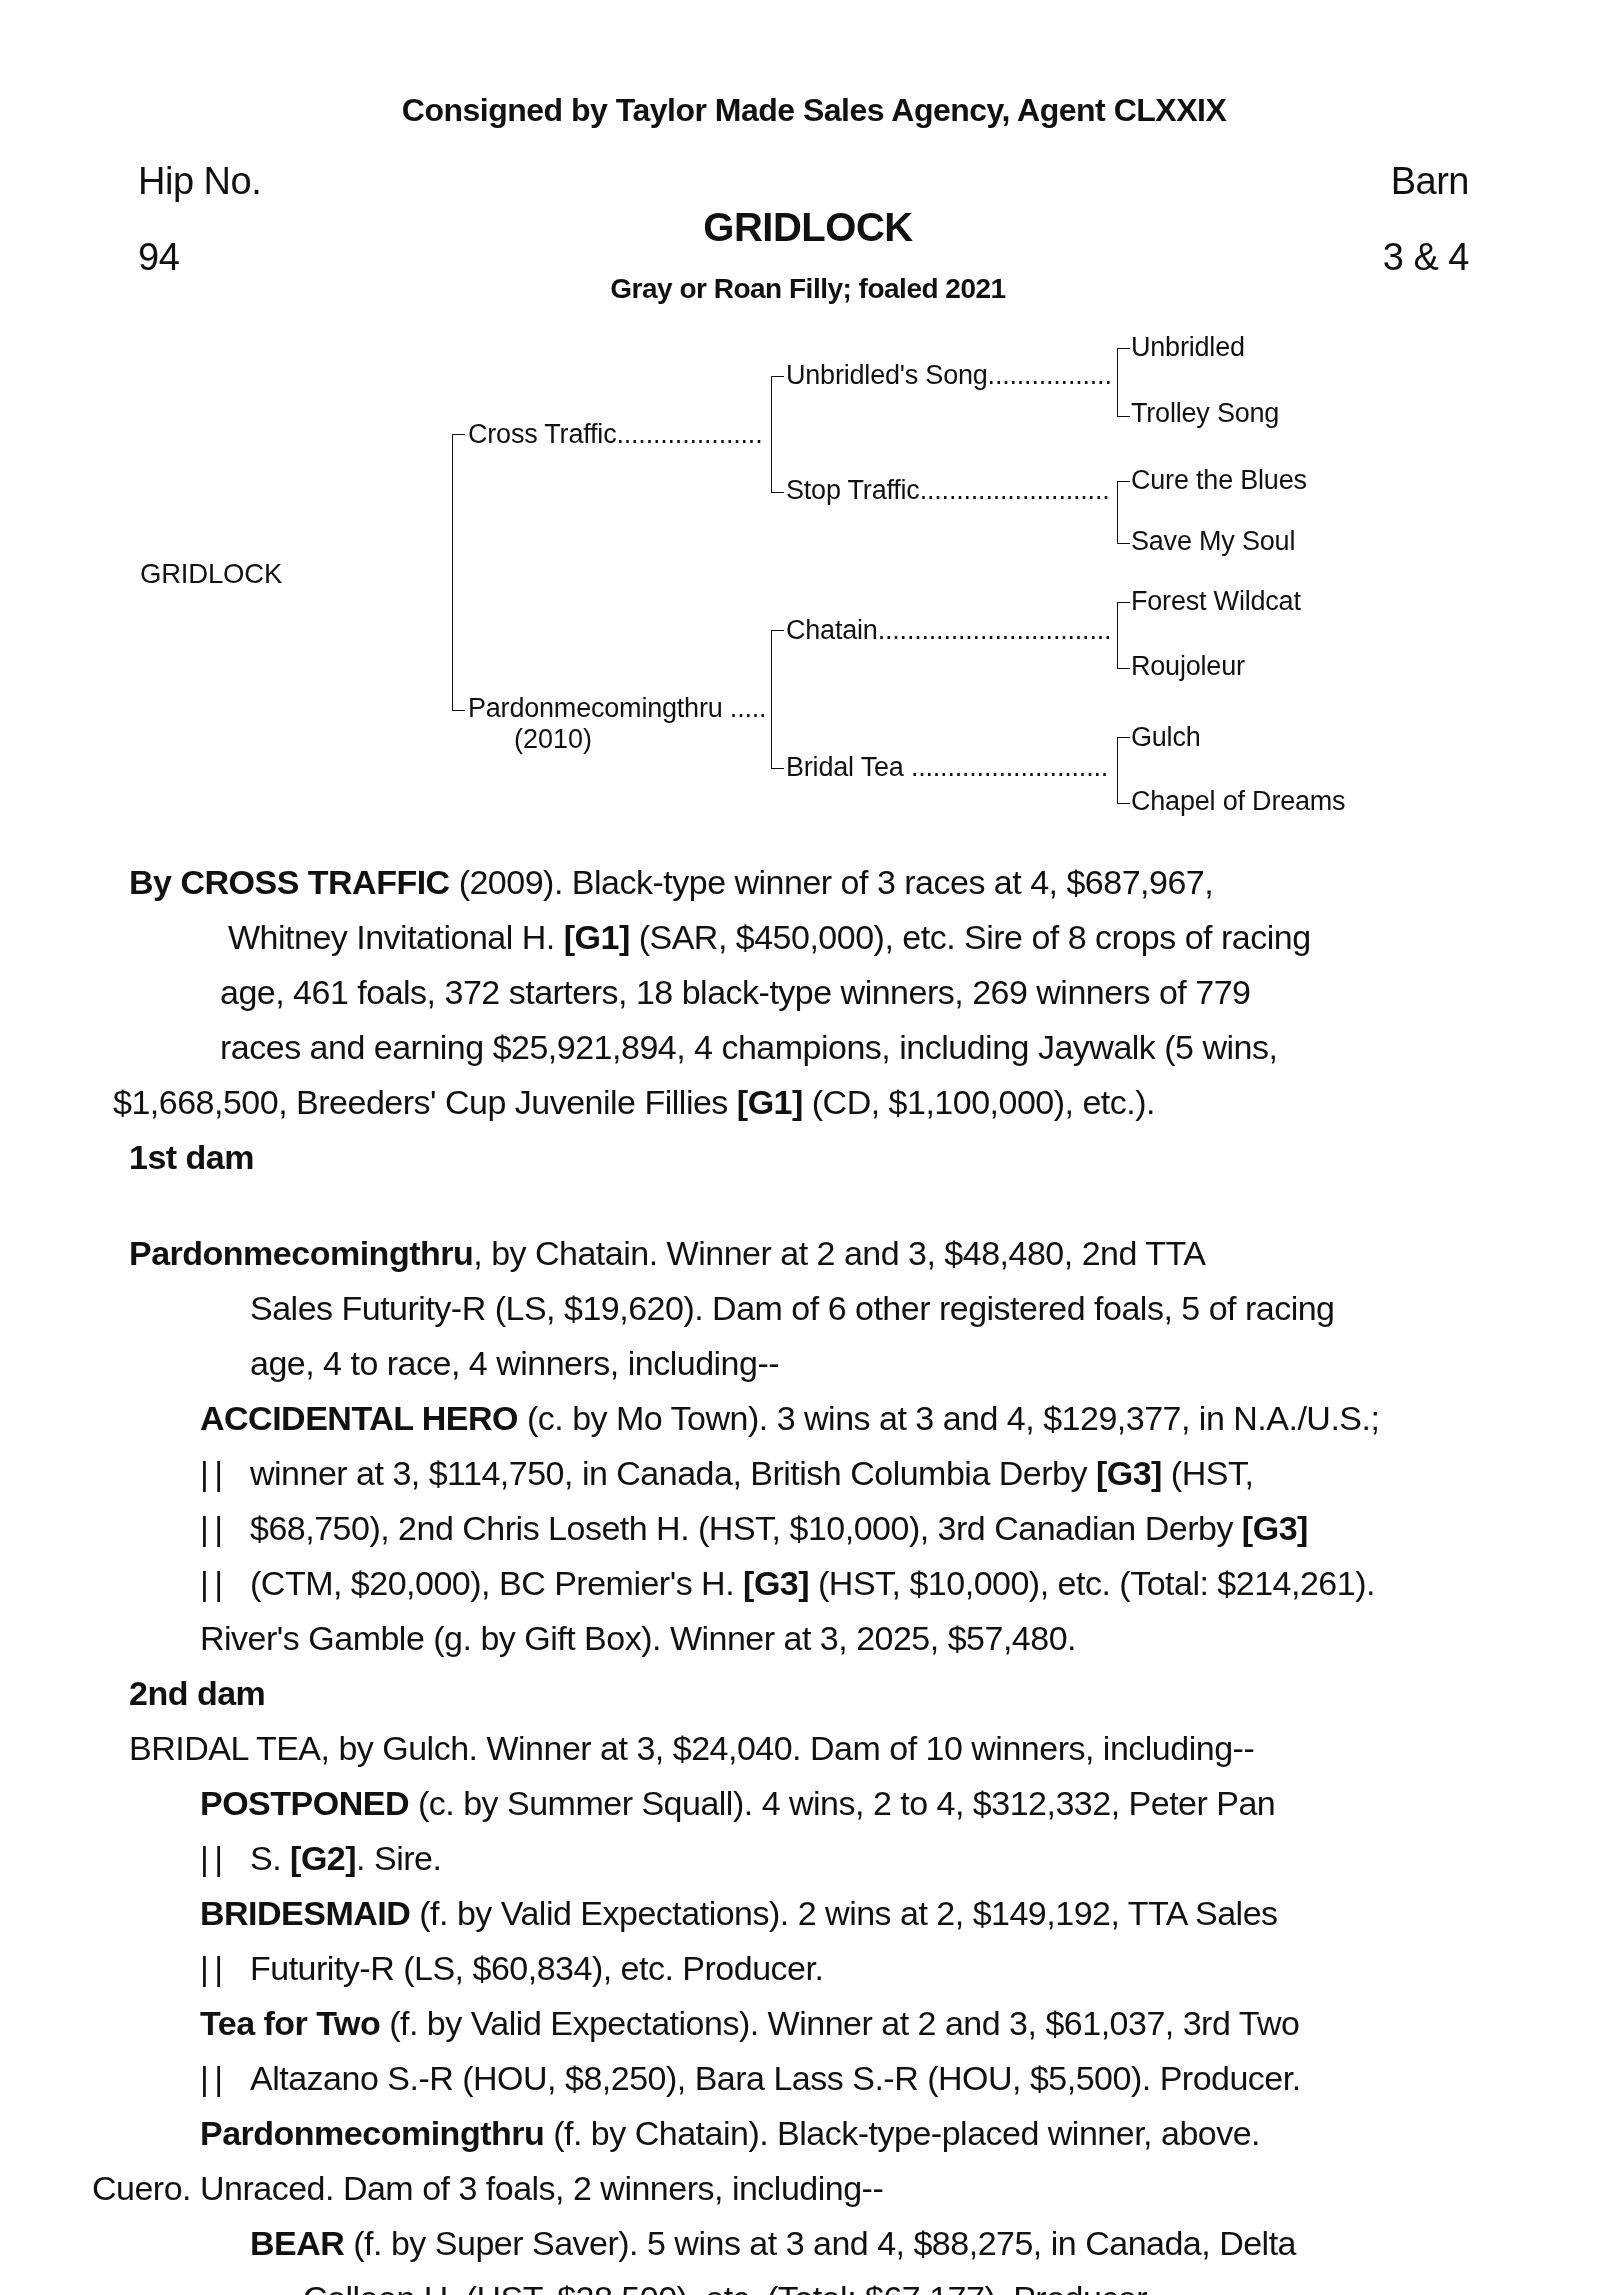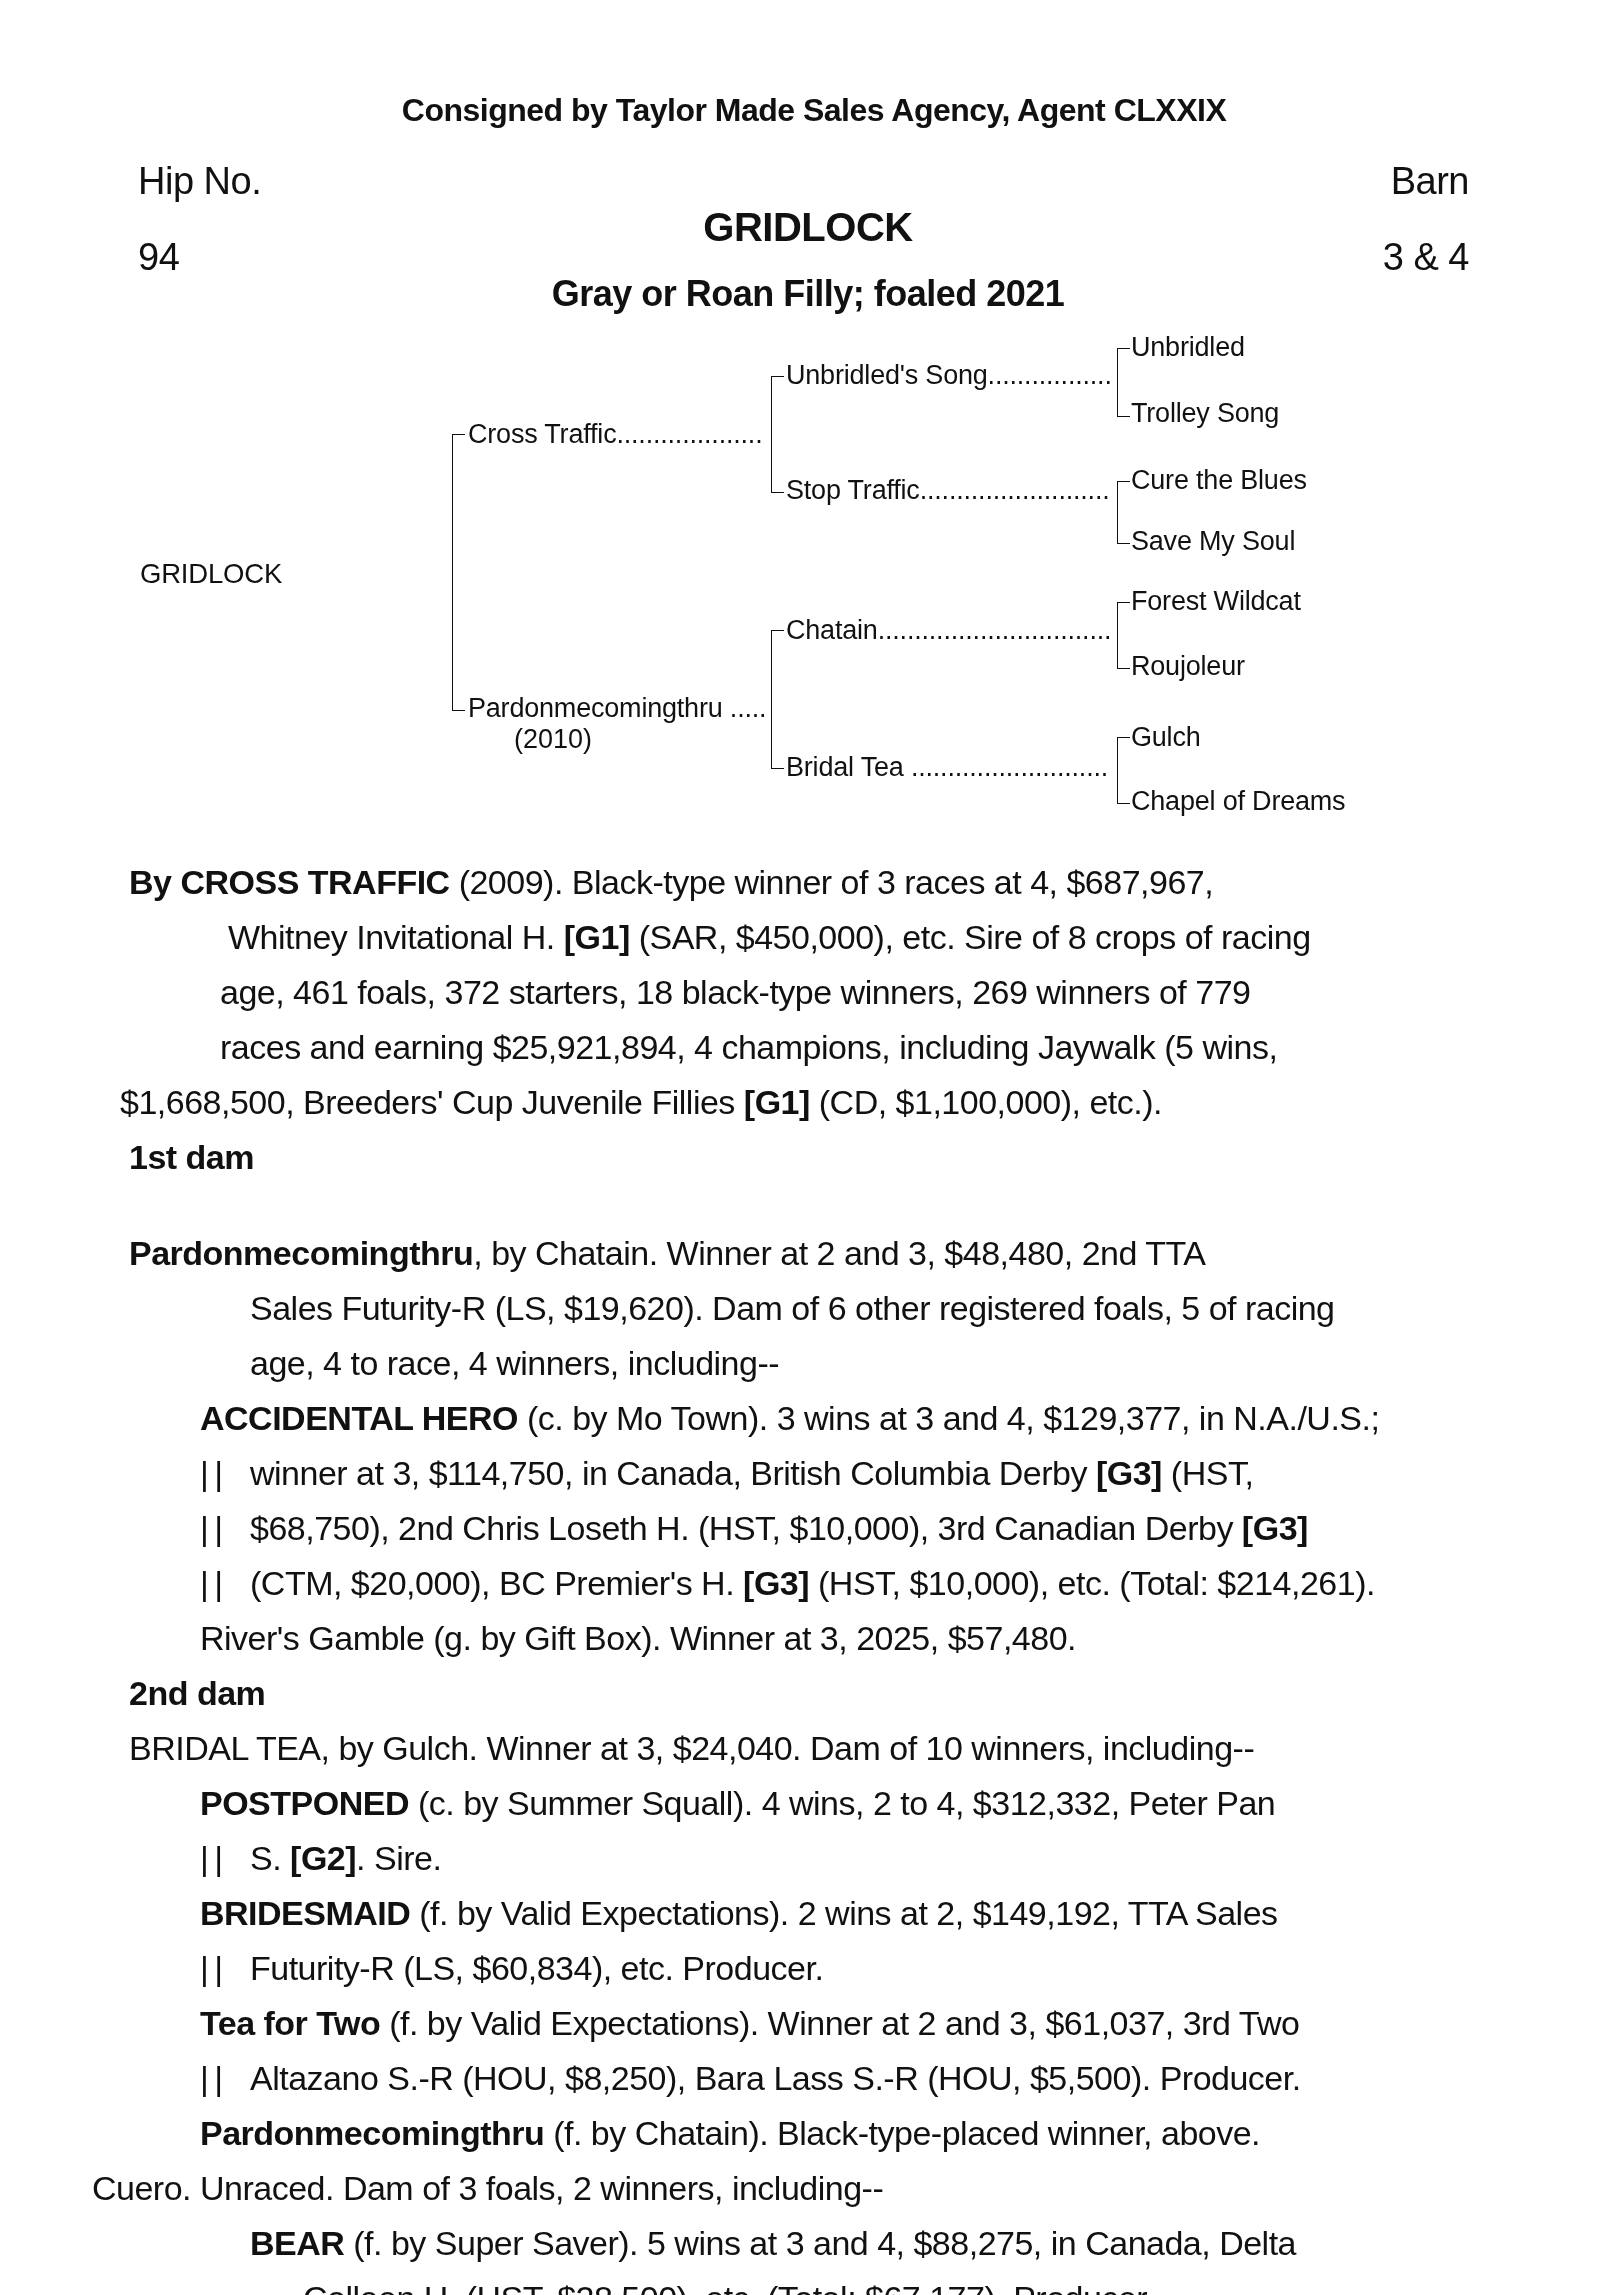--- a/index.html
+++ b/index.html
@@ -5,21 +5,21 @@
   html,body{margin:0;padding:0;background:#e8e8e8;}
   #page{position:relative;width:1616px;height:3227px;background:#ffffff;overflow:hidden;
         font-family:"Liberation Sans","DejaVu Sans",sans-serif;color:#111;}
   .abs{position:absolute;}
   .ctr{left:0;right:0;text-align:center;}
   .b{font-weight:bold;}
   
   .consignor{top:92px;font-size:32px;font-weight:bold;letter-spacing:-0.5px;padding-left:12px;}
   .hipbarn{font-size:38px;font-weight:normal;letter-spacing:-0.5px;white-space:nowrap;}
   .horse-title{top:205px;font-size:40px;font-weight:bold;letter-spacing:-0.5px;}
-  .descr{top:273px;font-size:36px;font-weight:bold;letter-spacing:-0.5px;}
+  .descr{top:273px;font-size:28px;font-weight:bold;letter-spacing:-0.5px;}
   
   .ped-name{position:absolute;font-size:27px;line-height:31px;white-space:nowrap;
             overflow:hidden;letter-spacing:-0.2px;}
   .ped-year{position:absolute;font-size:27px;line-height:31px;white-space:nowrap;}
   .subject{font-size:27.5px;}
   .bracket{position:absolute;width:12px;border:1.8px solid #111;border-right:none;}
   
   #bodytext{position:absolute;left:0;top:855px;width:1616px;}
   .bline{white-space:nowrap;line-height:55px;font-size:34px;letter-spacing:-0.5px;}
   .pipe{display:inline-block;width:50px;letter-spacing:5.5px;font-weight:normal;}
@@ -67,21 +67,21 @@
     <div class="ped-name" style="left:1131px;top:651px;width:367px;">Roujoleur</div>
     <div class="ped-name" style="left:1131px;top:722px;width:367px;">Gulch</div>
     <div class="ped-name" style="left:1131px;top:786px;width:367px;">Chapel of Dreams</div>
   </div>
 
   <div id="bodytext">
       <div class="bline" style="padding-left: 129px;"><span class="b">By CROSS TRAFFIC</span><span> (2009). Black-type winner of 3 races at 4, $687,967,</span></div>
       <div class="bline" style="padding-left: 220px; margin-left: 8px;"><span>Whitney Invitational H. </span><span class="b">[G1]</span><span> (SAR, $450,000), etc. Sire of 8 crops of racing</span></div>
       <div class="bline" style="padding-left: 220px;"><span>age, 461 foals, 372 starters, 18 black-type winners, 269 winners of 779</span></div>
       <div class="bline" style="padding-left: 220px;"><span>races and earning $25,921,894, 4 champions, including Jaywalk (5 wins,</span></div>
-      <div class="bline" style="padding-left: 120px;"><span>$1,668,500, Breeders' Cup Juvenile Fillies </span><span class="b">[G1]</span><span> (CD, $1,100,000), etc.).</span></div>
+      <div class="bline" style="padding-left: 88px; margin-left: 25px;"><span>$1,668,500, Breeders' Cup Juvenile Fillies </span><span class="b">[G1]</span><span> (CD, $1,100,000), etc.).</span></div>
       <div class="bline" style="padding-left: 129px;"><span class="b">1st dam</span></div>
       <div class="bline" style="padding-left: 129px; margin-top: 41px;"><span class="b">Pardonmecomingthru</span><span>, by Chatain. Winner at 2 and 3, $48,480, 2nd TTA</span></div>
       <div class="bline" style="padding-left: 250px;"><span>Sales Futurity-R (LS, $19,620). Dam of 6 other registered foals, 5 of racing</span></div>
       <div class="bline" style="padding-left: 250px;"><span>age, 4 to race, 4 winners, including--</span></div>
       <div class="bline" style="padding-left: 200px;"><span class="b">ACCIDENTAL HERO</span><span> (c. by Mo Town). 3 wins at 3 and 4, $129,377, in N.A./U.S.;</span></div>
       <div class="bline" style="padding-left: 200px;"><span class="pipe">||</span><span>winner at 3, $114,750, in Canada, British Columbia Derby </span><span class="b">[G3]</span><span> (HST,</span></div>
       <div class="bline" style="padding-left: 200px;"><span class="pipe">||</span><span>$68,750), 2nd Chris Loseth H. (HST, $10,000), 3rd Canadian Derby </span><span class="b">[G3]</span></div>
       <div class="bline" style="padding-left: 200px;"><span class="pipe">||</span><span>(CTM, $20,000), BC Premier's H. </span><span class="b">[G3]</span><span> (HST, $10,000), etc. (Total: $214,261).</span></div>
       <div class="bline" style="padding-left: 200px;"><span>River's Gamble (g. by Gift Box). Winner at 3, 2025, $57,480.</span></div>
       <div class="bline" style="padding-left: 129px;"><span class="b">2nd dam</span></div>

